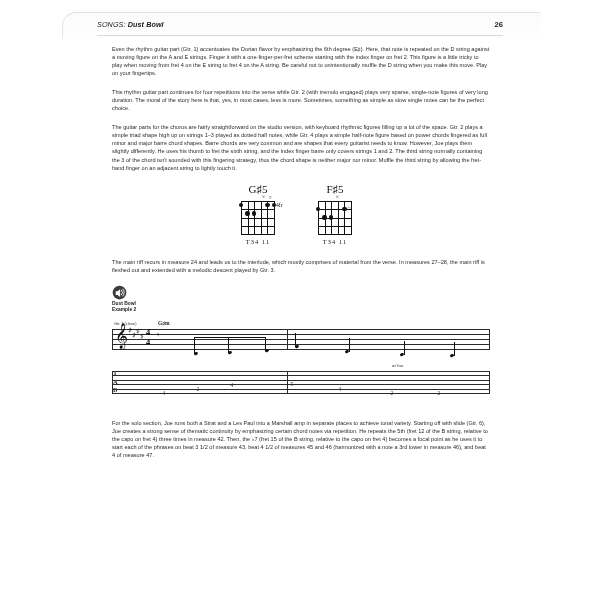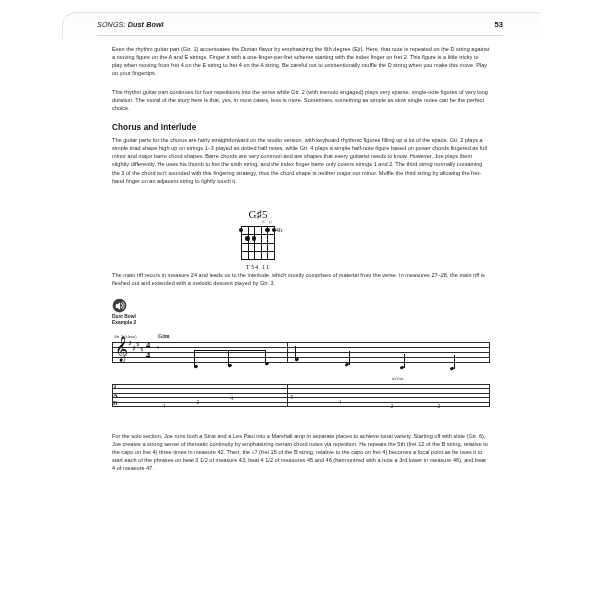--- a/index.html
+++ b/index.html
@@ -56,21 +56,21 @@
     letter-spacing:.1px;
   }
 
   
   .chords{
     margin:6px 0 9px 0;height:66px;position:relative;
   }
   .chordbox{position:absolute;top:0;width:62px;text-align:center;}
   .chord-name{
     font-family:"Liberation Serif", serif;
-    font-size:11px;color:#111;line-height:12px;white-space:nowrap;margin-top:12px;
+    font-size:11px;color:#111;line-height:12px;white-space:nowrap;
   }
   .grid-wrap{position:relative;width:34px;height:34px;margin:6px auto 0 auto;}
   .grid{
     position:absolute;left:0;top:0;width:34px;height:34px;
     border:0.9px solid #111;border-top-width:1.4px;box-sizing:border-box;
     background:#fff;
   }
   .vline{position:absolute;top:0;width:0.9px;height:34px;background:#111;}
   .hline{position:absolute;left:0;width:34px;height:0.9px;background:#111;}
   .dot{
@@ -150,31 +150,30 @@
 
 <div class="page">
 
   <div class="page-corner"></div>
 
   <div class="header">
     <div class="hdr-left">
       <span class="songs">SONGS:</span>
       <span class="title">Dust Bowl</span>
     </div>
-    <div class="hdr-page">53</div>
+    <div class="hdr-page">26</div>
   </div>
   <div class="hdr-rule"></div>
 
   <div class="content">
 
     <p class="para">Even the rhythm guitar part (Gtr. 1) accentuates the Dorian flavor by emphasizing the 6th degree (E♯). Here, that note is repeated on the D string against a moving figure on the A and E strings. Finger it with a one-finger-per-fret scheme starting with the index finger on fret 2. This figure is a little tricky to play when moving from fret 4 on the E string to fret 4 on the A string. Be careful not to unintentionally muffle the D string when you make this move. Play on your fingertips.</p>
 
     <p class="para">This rhythm guitar part continues for four repetitions into the verse while Gtr. 2 (with tremolo engaged) plays very sparse, single-note figures of very long duration. The moral of the story here is that, yes, in most cases, less is more. Sometimes, something as simple as slow single notes can be the perfect choice.</p>
 
-    <h2 class="sect">Chorus and Interlude</h2>
 
     <p class="para">The guitar parts for the chorus are fairly straightforward on the studio version, with keyboard rhythmic figures filling up a lot of the space. Gtr. 2 plays a simple triad shape high up on strings 1–3 played as dotted half notes, while Gtr. 4 plays a simple half-note figure based on power chords fingered as full minor and major barre chord shapes. Barre chords are very common and are shapes that every guitarist needs to know. However, Joe plays them slightly differently. He uses his thumb to fret the sixth string, and the index finger barre only covers strings 1 and 2. The third string normally containing the 3 of the chord isn't sounded with this fingering strategy, thus the chord shape is neither major nor minor. Muffle the third string by allowing the fret-hand finger on an adjacent string to lightly touch it.</p>
 
     <div class="chords">
 
       <div class="chordbox" style="left:115px;">
         <div class="chord-name">G♯5</div>
         <div class="grid-wrap">
           <div class="mark" style="left:23px;top:-5.5px;">×</div>
           <div class="mark" style="left:29.5px;top:-5.5px;">○</div>
@@ -189,20 +188,41 @@
           <div class="dot" style="left:0px;top:4.2px;"></div>
           <div class="dot" style="left:6.6px;top:12.7px;"></div>
           <div class="dot" style="left:13.2px;top:12.7px;"></div>
           <div class="dot" style="left:26.4px;top:4.2px;"></div>
           <div class="dot" style="left:33px;top:4.2px;"></div>
           <div class="fr" style="left:35px;top:1.5px;">4fr</div>
         </div>
         <div class="fingers">T34  11</div>
       </div>
 
+      <div class="chordbox" style="left:192px;">
+        <div class="chord-name">F♯5</div>
+        <div class="grid-wrap">
+          <div class="mark" style="left:19.8px;top:-5.5px;">×</div>
+          <div class="grid"></div>
+          <div class="vline" style="left:6.6px;"></div>
+          <div class="vline" style="left:13.2px;"></div>
+          <div class="vline" style="left:19.8px;"></div>
+          <div class="vline" style="left:26.4px;"></div>
+          <div class="hline" style="top:8.5px;"></div>
+          <div class="hline" style="top:17px;"></div>
+          <div class="hline" style="top:25.5px;"></div>
+          <div class="dot" style="left:0px;top:8.5px;"></div>
+          <div class="dot" style="left:6.6px;top:17px;"></div>
+          <div class="dot" style="left:13.2px;top:17px;"></div>
+          <div class="dot" style="left:26.4px;top:8.5px;"></div>
+          <div class="mark" style="left:31px;top:5px;font-size:6px;">○</div>
+          <div class="fr" style="left:35px;top:1.5px;"></div>
+        </div>
+        <div class="fingers">T34  11</div>
+      </div>
 
     </div>
 
     <p class="para">The main riff recurs in measure 24 and leads us to the interlude, which mostly comprises of material from the verse. In measures 27–28, the main riff is fleshed out and extended with a melodic descent played by Gtr. 3.</p>
 
     <div class="audio-block">
       <svg class="audio-icon" viewBox="0 0 24 24">
         <circle cx="12" cy="12" r="11" fill="#3c3c3c"></circle>
         <path d="M6 10 h3 l4 -3.2 v12.4 l-4 -3.2 h-3 z" fill="#ffffff"></path>
         <path d="M15.2 8.4 a5 5 0 0 1 0 7.2" stroke="#ffffff" stroke-width="1.5" fill="none" stroke-linecap="round"></path>

